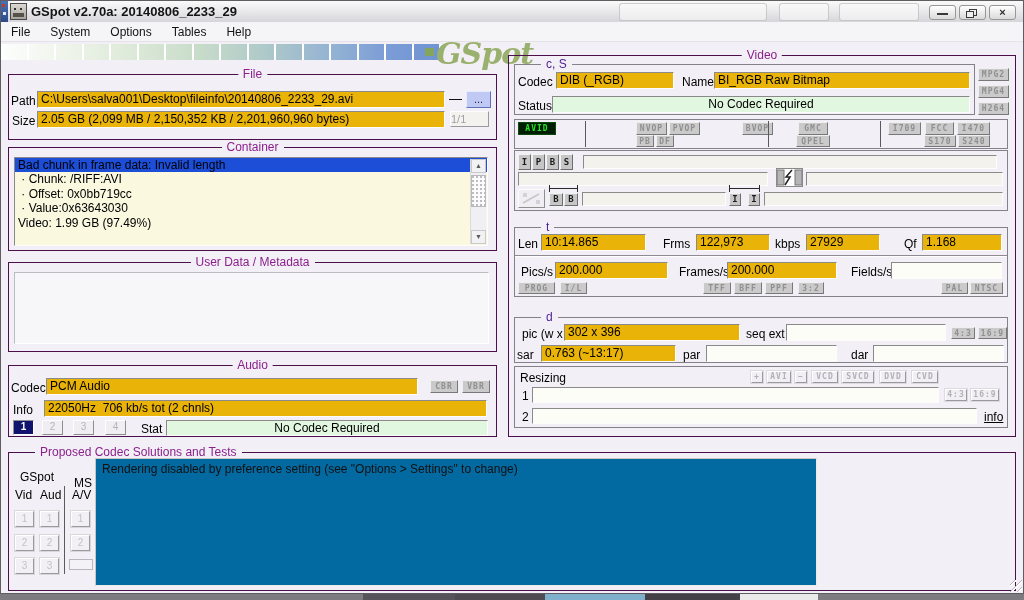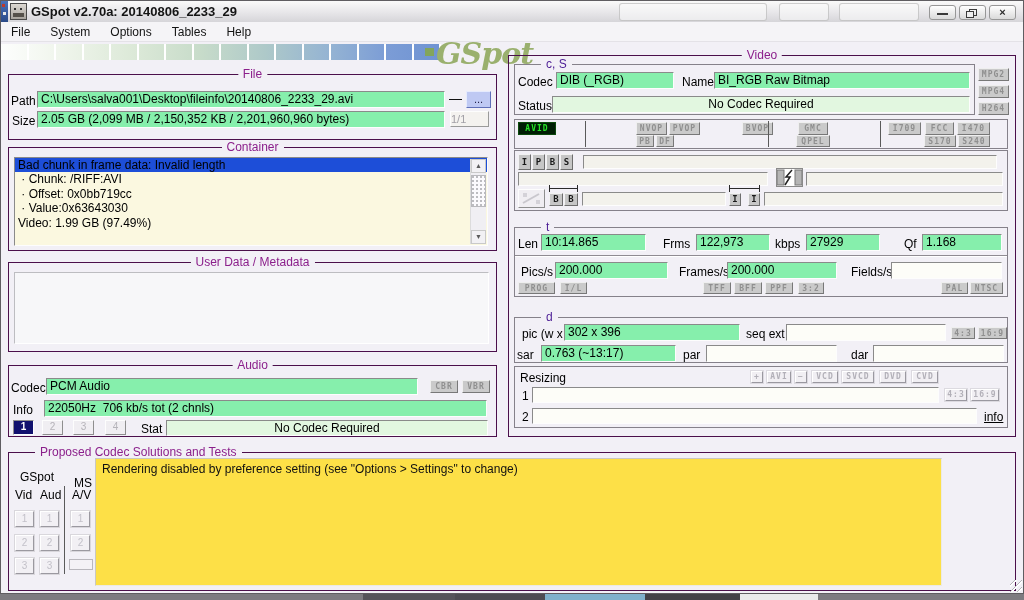--- a/index.html
+++ b/index.html
@@ -39,21 +39,21 @@
 
   
   .gb { position:absolute; border:1px solid #4b0f4b; }
   .gb.gray { border-color:#85818a; }
   .gb-title { position:absolute; top:-8px; font-size:12px; color:#8b1f8b; background:#f2f0f6; padding:0 5px;
               line-height:15px; white-space:nowrap; }
   .gb-title.center { left:50%; transform:translateX(-50%); }
   .gb-title.dark { color:#4c1d95; }
 
   .lbl { position:absolute; font-size:12px; color:#000; white-space:pre; }
-  .fld { position:absolute; font-size:12px; color:#000; background:#86efac; border:1px solid;
+  .fld { position:absolute; font-size:12px; color:#000; background:#eab308; border:1px solid;
          border-color:#8a8a8a #fdfdfd #fdfdfd #8a8a8a; padding:0 3px; white-space:pre; overflow:hidden; line-height:15px; }
   .fld.green { background:#e2f7e0; text-align:center; }
   .fld.empty { background:#f3f2ec; }
   .fld.white { background:#fdfdf8; }
 
   .bdg { position:absolute; background:#cacaca; color:#8f8f8f; border:1px solid;
          border-color:#efefef #787878 #787878 #efefef; font:bold 8px "DejaVu Sans Mono",monospace;
          letter-spacing:1px; text-align:center; line-height:10px; padding-top:1px; height:13px; }
   .bdg.on { background:#001e04; color:#27e427; border-color:#0c4a0c; }
 
@@ -326,21 +326,21 @@
     <span class="lbl" style="left:72px;top:488px;">A/V</span>
     <span class="solbtn" style="left:15px;top:511px;">1</span>
     <span class="solbtn" style="left:15px;top:535px;">2</span>
     <span class="solbtn" style="left:15px;top:558px;">3</span>
     <span class="solbtn" style="left:40px;top:511px;">1</span>
     <span class="solbtn" style="left:40px;top:535px;">2</span>
     <span class="solbtn" style="left:40px;top:558px;">3</span>
     <span class="solbtn" style="left:71px;top:511px;">1</span>
     <span class="solbtn" style="left:71px;top:535px;">2</span>
     <span class="abs" style="left:69px;top:559px;width:24px;height:11px;background:#f4f2f6;border:1px solid #b9b7bd;"></span>
-    <div class="abs" style="left:95px;top:458px;width:847px;height:128px;background:#fde047;border:1px solid;border-color:#c9c7c1 #eceae4 #eceae4 #c9c7c1;font-size:12px;color:#111;padding:3px 6px;">
+    <div class="abs" style="left:95px;top:458px;width:722px;height:128px;background:#0369a1;border:1px solid;border-color:#c9c7c1 #eceae4 #eceae4 #c9c7c1;font-size:12px;color:#111;padding:3px 6px;">
       <span>Rendering disabled by preference setting (see "Options &gt; Settings" to change)</span>
     </div>
 
     <div class="grip"></div>
   </div>
 
   <div class="task-seg" style="left:0;width:1024px;background:#7d7b80;"></div>
   <div class="task-seg" style="left:363px;width:92px;background:#56545a;"></div>
   <div class="task-seg" style="left:455px;width:90px;background:#4e4c52;"></div>
   <div class="task-seg" style="left:545px;width:100px;background:#7fb0cb;"></div>

